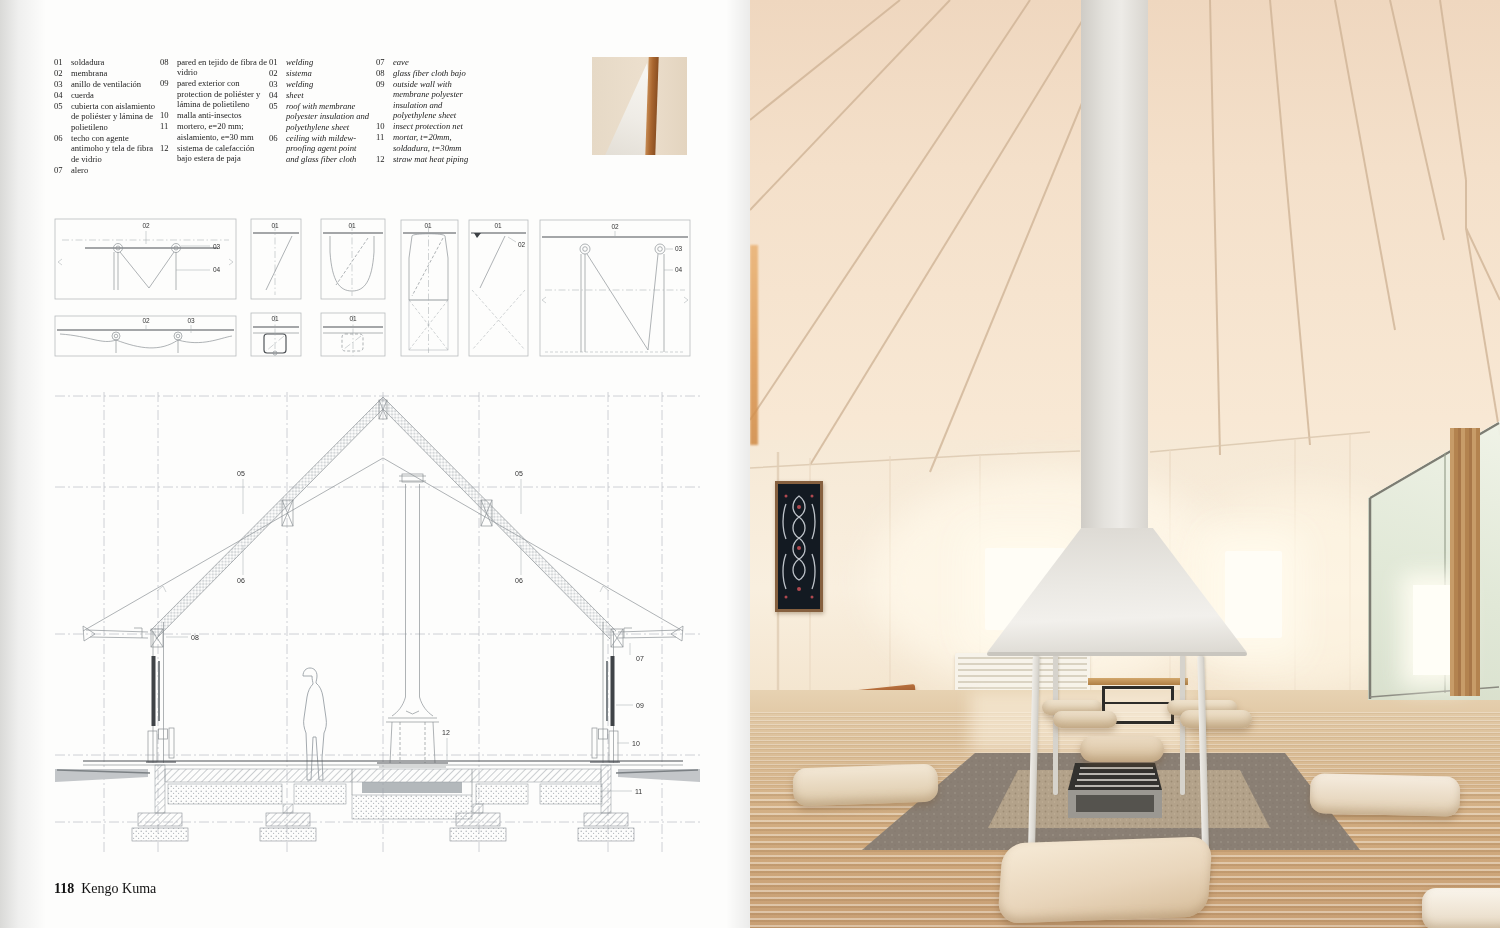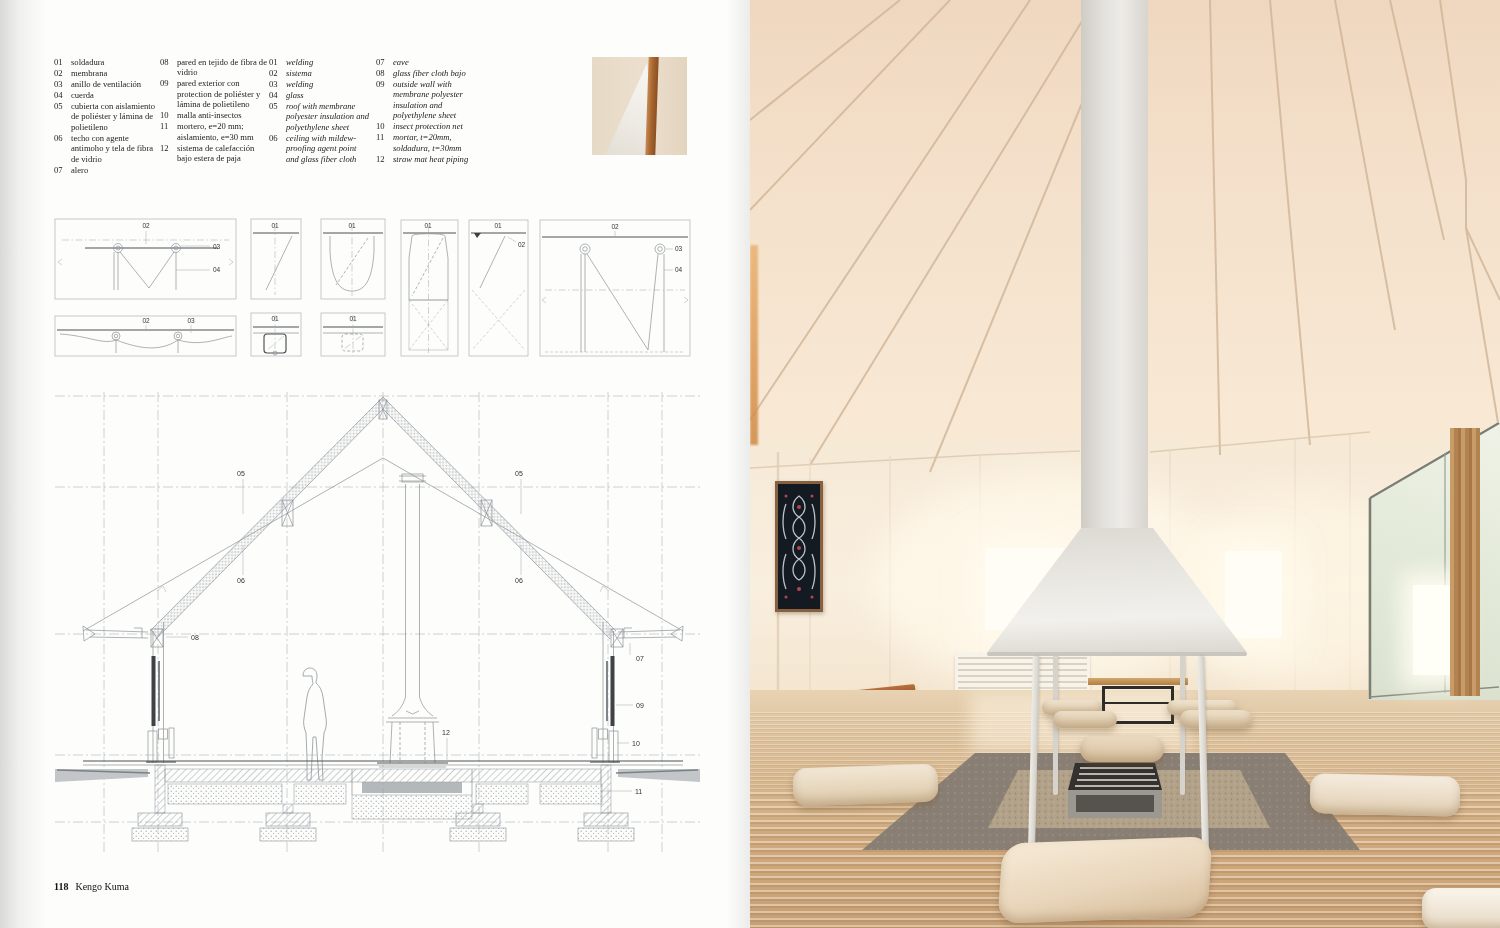--- a/index.html
+++ b/index.html
@@ -17,21 +17,21 @@
   .lnum{width:13px;flex:none;font-style:normal;}
   .ltxt{flex:1;}
   .detail-photo{position:absolute;left:592px;top:57px;width:95px;height:98px;overflow:hidden;
                 background:linear-gradient(90deg,#e6d9c6 0,#ecdfcd 55%,#e3d4bf 100%);}
   .detail-photo .sheet{position:absolute;left:0;top:0;width:100%;height:100%;
        clip-path:polygon(58% 6%,14% 100%,66% 100%);
        background:linear-gradient(200deg,#fbfaf7 0,#efece6 60%,#e2ddd4 100%);}
   .detail-photo .batten{position:absolute;left:58%;top:-2px;width:10px;height:104%;
        transform:rotate(2deg);
        background:linear-gradient(90deg,#c68a52 0,#a9662f 45%,#8a4f22 100%);}
-  .footer{position:absolute;left:54px;top:881px;font-size:10px;color:#111;}
+  .footer{position:absolute;left:54px;top:881px;font-size:14px;color:#111;}
   .footer b{margin-right:7px;}
   svg.figs{position:absolute;left:0;top:0;}
   .ln{stroke:#8d9296;stroke-width:.7;fill:none;}
   .lnt{stroke:#a3a8ad;stroke-width:.5;fill:none;}
   .lnd{stroke:#4c5054;stroke-width:1.15;fill:none;}
   .dsh{stroke-dasharray:3 2;}
   .dd{stroke-dasharray:7 2.5 1.5 2.5;}
   .grid{stroke:#a9aeb3;stroke-width:.55;fill:none;stroke-dasharray:10 3 2 3;}
   .box{stroke:#b8bcbf;fill:none;stroke-width:.8;}
   .lbl{font:6.5px "Liberation Sans",sans-serif;fill:#333;}
@@ -151,21 +151,21 @@
         <div class="lrow">
           <span class="lnum">02</span>
           <span class="ltxt">sistema</span>
         </div>
         <div class="lrow">
           <span class="lnum">03</span>
           <span class="ltxt">welding</span>
         </div>
         <div class="lrow">
           <span class="lnum">04</span>
-          <span class="ltxt">glass</span>
+          <span class="ltxt">sheet</span>
         </div>
         <div class="lrow">
           <span class="lnum">05</span>
           <span class="ltxt">roof with membrane polyester insulation and polyethylene sheet</span>
         </div>
         <div class="lrow">
           <span class="lnum">06</span>
           <span class="ltxt">ceiling with mildew-proofing agent point and glass fiber cloth</span>
         </div>
       </div>

